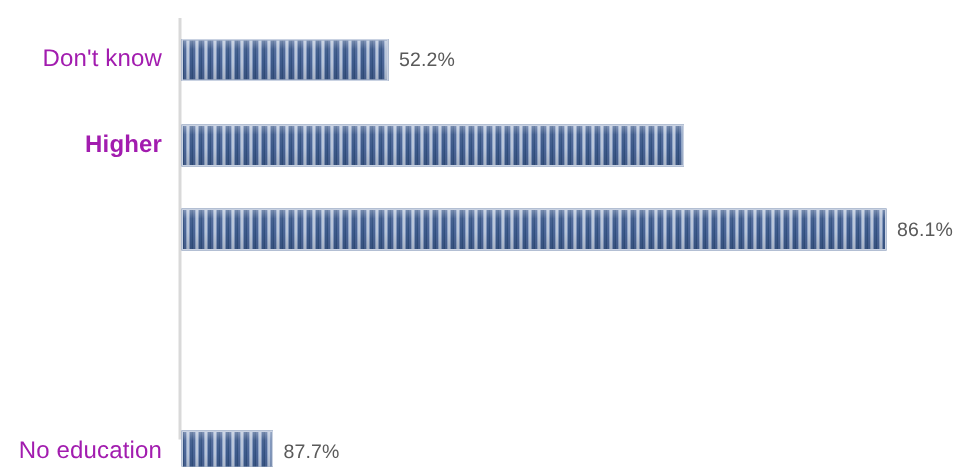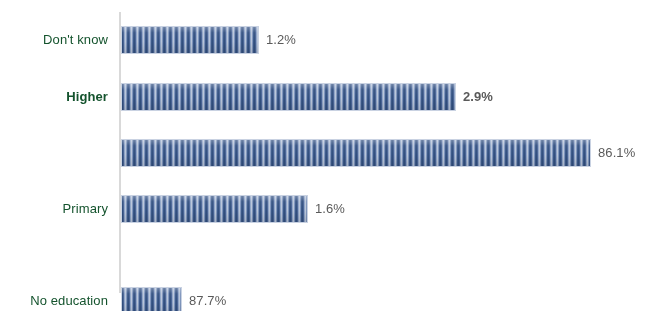--- a/index.html
+++ b/index.html
@@ -45,22 +45,22 @@
     height: 28px;
     width: 650px;
   }
 
   .cat-label {
     position: absolute;
     right: 542px;       
     top: 0;
     height: 28px;
     line-height: 28px;
-    font-size: 13px;
-    color: #14532d;
+    font-size: 16px;
+    color: #a21caf;
     white-space: nowrap;
     text-align: right;
     letter-spacing: 0.1px;
   }
 
   .bar {
     position: absolute;
     left: 121px;
     top: 0;
     height: 28px;
@@ -119,45 +119,37 @@
 <div id="chart-root">
   <div class="plot-area">
 
     <div class="y-axis-line"></div>
 
     <div class="bar-row" style="top:26px;">
       <div class="cat-label">Don't know</div>
       <div class="bar" id="bar-0" style="width: 138px;">
         <div class="bar-sheen"></div>
       </div>
-      <div class="value-label" id="val-0" style="left: 266px;">1.2%</div>
+      <div class="value-label" id="val-0" style="left: 266px;">52.2%</div>
     </div>
 
     <div class="bar-row" style="top:83px;font-weight:bold;">
       <div class="cat-label">Higher</div>
       <div class="bar" id="bar-1" style="width: 335px;">
         <div class="bar-sheen"></div>
       </div>
-      <div class="value-label" id="val-1" style="left: 463px;">2.9%</div>
     </div>
 
     <div class="bar-row" style="top:139px;">
       <div class="bar" id="bar-2" style="width: 470px;">
         <div class="bar-sheen"></div>
       </div>
       <div class="value-label" id="val-2" style="left: 598px;">86.1%</div>
     </div>
 
-    <div class="bar-row" style="top:195px;">
-      <div class="cat-label">Primary</div>
-      <div class="bar" id="bar-3" style="width: 187px;">
-        <div class="bar-sheen"></div>
-      </div>
-      <div class="value-label" id="val-3" style="left: 315px;">1.6%</div>
-    </div>
 
     <div class="bar-row" style="top:263px;margin-top:24px;">
       <div class="cat-label">No education</div>
       <div class="bar" id="bar-4" style="width: 61px;">
         <div class="bar-sheen"></div>
       </div>
       <div class="value-label" id="val-4" style="left: 189px;">87.7%</div>
     </div>
 
   </div>

